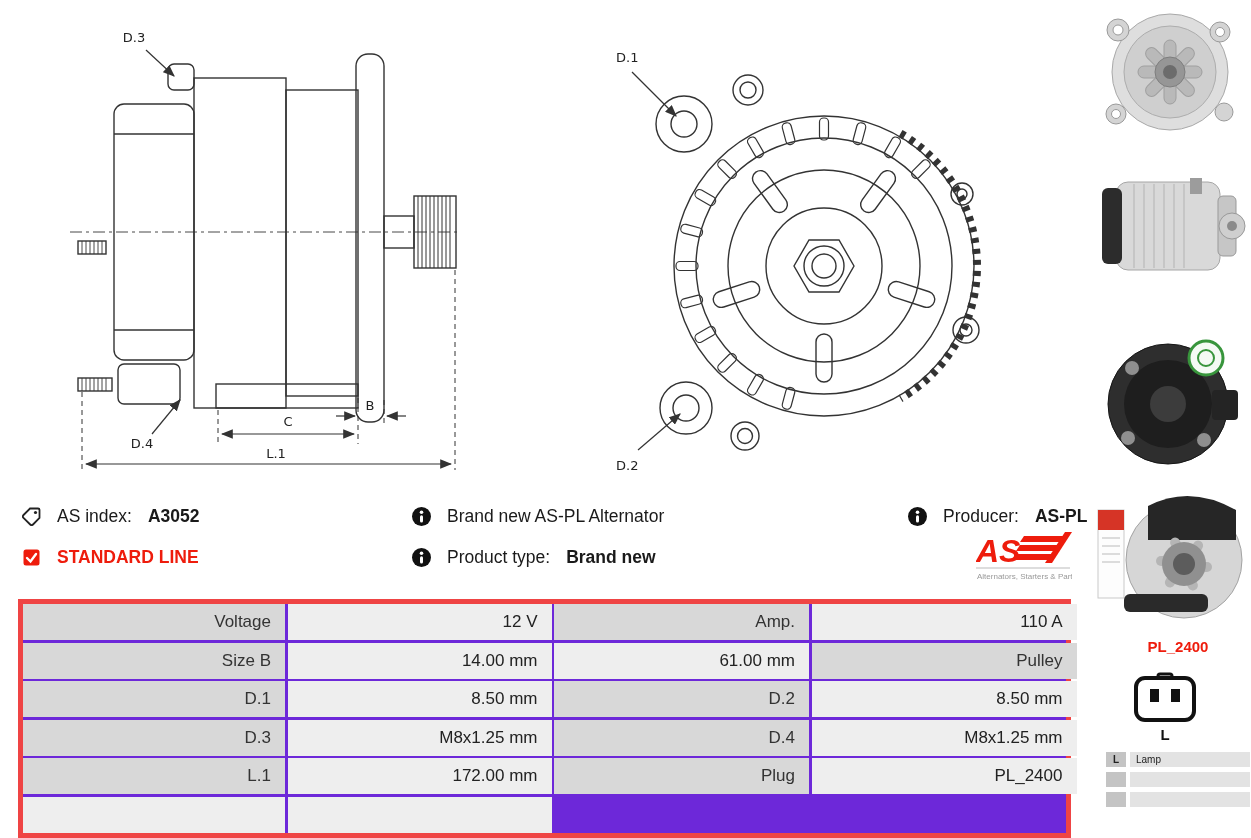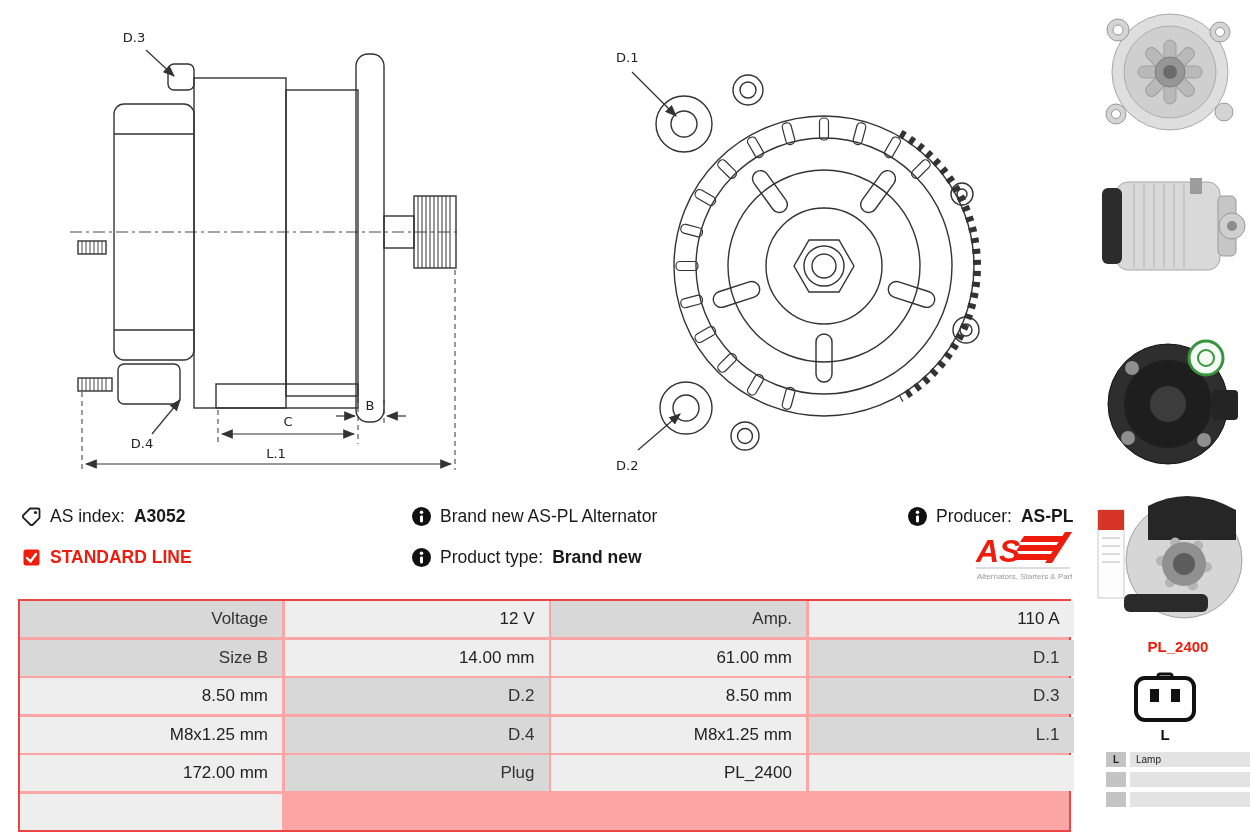--- a/index.html
+++ b/index.html
@@ -8,32 +8,32 @@
     position:relative; background:#fff; overflow:hidden;
     font-family:"Liberation Sans", sans-serif; color:#1a1a1a;
   }
   .abs { position:absolute; }
 
   
   .drawing svg { display:block; width:100%; height:100%; }
   .dim-text { font-family:"DejaVu Sans", sans-serif; font-size:13px; fill:#222; }
 
   
-  .info-item { position:absolute; display:flex; align-items:center; gap:9px;
+  .info-item { position:absolute; display:flex; align-items:center; gap:16px;
                font-size:17.5px; white-space:nowrap; }
   .info-item svg { flex:0 0 auto; }
   .bold { font-weight:700; }
   .red-text { color:#ee1c0c; font-weight:700; }
 
   
   .spec-table {
     position:absolute; left:18px; top:599px; width:1053px;
     display:grid; grid-template-columns:262px 264px 255px 265px;
-    grid-auto-rows:36px; gap:2.5px; background:#fca5a5;
-    border:2px solid #ef4444;
+    grid-auto-rows:36px; gap:2.5px; background:#6d28d9;
+    border:5px solid #ef4444;
   }
   .cell { display:flex; align-items:center; justify-content:flex-end;
           padding-right:14px; font-size:17px; }
   .cell.lbl { background:#d8d8d8; color:#333; }
   .cell.val { background:#eeeeee; color:#222; }
 
   
   .photo svg { display:block; width:100%; height:100%; }
   .plug-code { position:absolute; left:1106px; top:638px; width:144px;
                text-align:center; font-size:15px; }
@@ -330,20 +330,21 @@
 <div class="spec-table">
   <div class="cell lbl">Voltage</div>
   <div class="cell val">12 V</div>
   <div class="cell lbl">Amp.</div>
   <div class="cell val">110 A</div>
 
   <div class="cell lbl">Size B</div>
   <div class="cell val">14.00 mm</div>
   <div class="cell val">61.00 mm</div>
 
+  <div class="cell lbl">Pulley</div>
   <div class="cell lbl">D.1</div>
   <div class="cell val">8.50 mm</div>
 
   <div class="cell lbl">D.2</div>
   <div class="cell val">8.50 mm</div>
   <div class="cell lbl">D.3</div>
   <div class="cell val">M8x1.25 mm</div>
 
   <div class="cell lbl">D.4</div>
   <div class="cell val">M8x1.25 mm</div>

